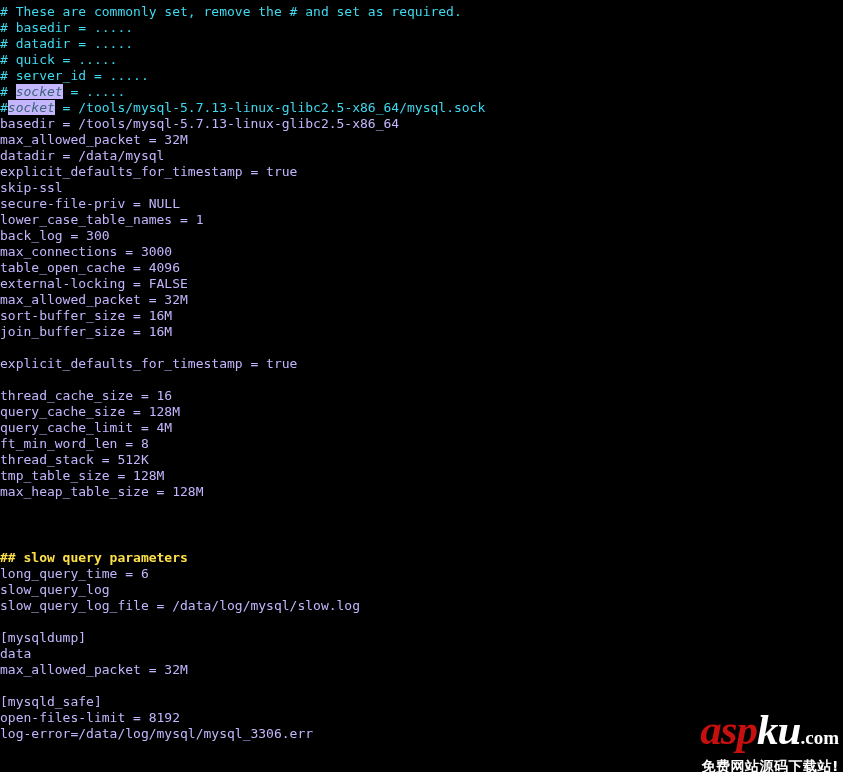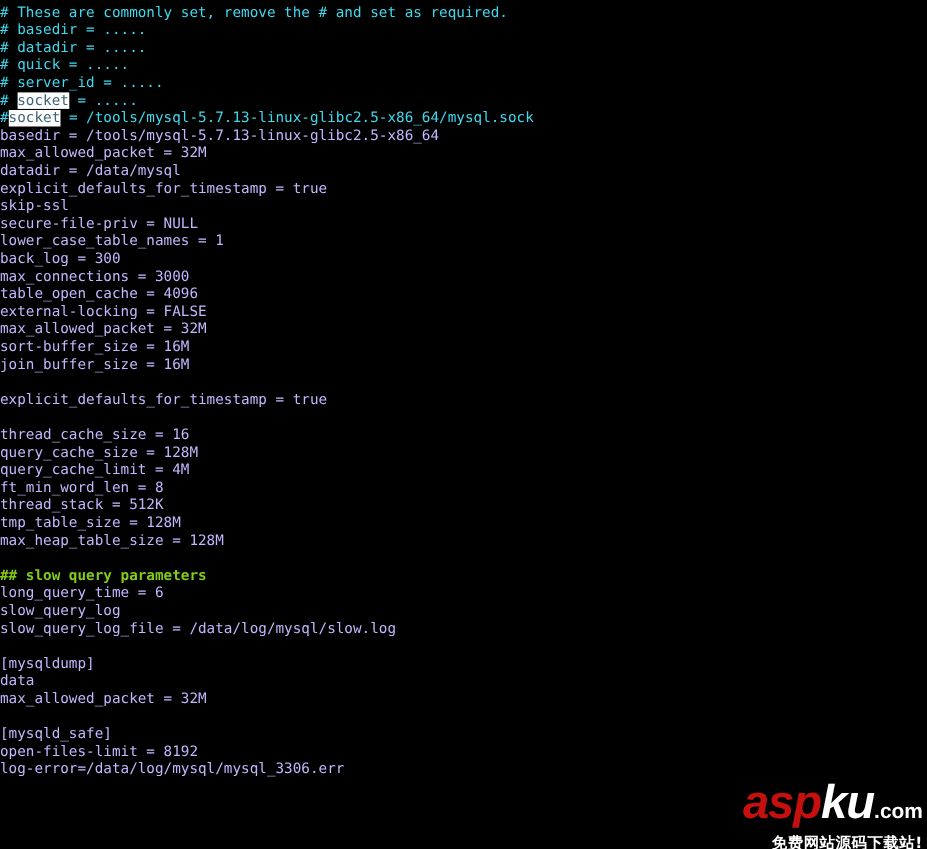--- a/index.html
+++ b/index.html
@@ -35,48 +35,50 @@
     white-space: pre;
     padding-left: 0px;
     color: #c4b5fd;
     font-family: "DejaVu Sans Mono", "Liberation Mono", monospace;
   }
 
   .line.comment {
     color: #3fd9ef;
   }
   .line.heading {
-    color: #84cc16;
+    color: #fde047;
     font-weight: bold;
+    margin-top: 34px;
   }
   .line.blank {
     color: transparent;
   }
 
   .hl {
     background: #b06614;
     color: #3c6378;
   }
   .line.comment .hl {
-    background: #ffffff;
+    background: #c4b5fd;
     color: #3c6378;
+    font-style: italic;
   }
 
   
   #watermark {
     position: absolute;
     right: 4px;
     bottom: 2px;
     width: 196px;
     height: 62px;
     text-align: right;
     user-select: none;
   }
   #wm-wordmark {
-    font-family: Liberation Sans, sans-serif;
+    font-family: Liberation Serif, serif;
     font-weight: bold;
     font-style: italic;
     font-size: 43px;
     line-height: 44px;
     letter-spacing: -1px;
     white-space: nowrap;
   }
   #wm-asp { color: #c5100e; }
   #wm-ku  { color: #ffffff; }
   #wm-com {

